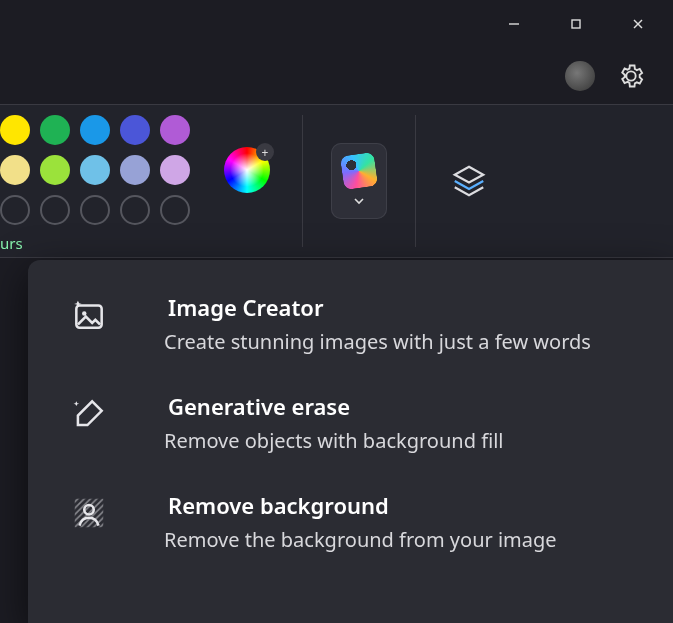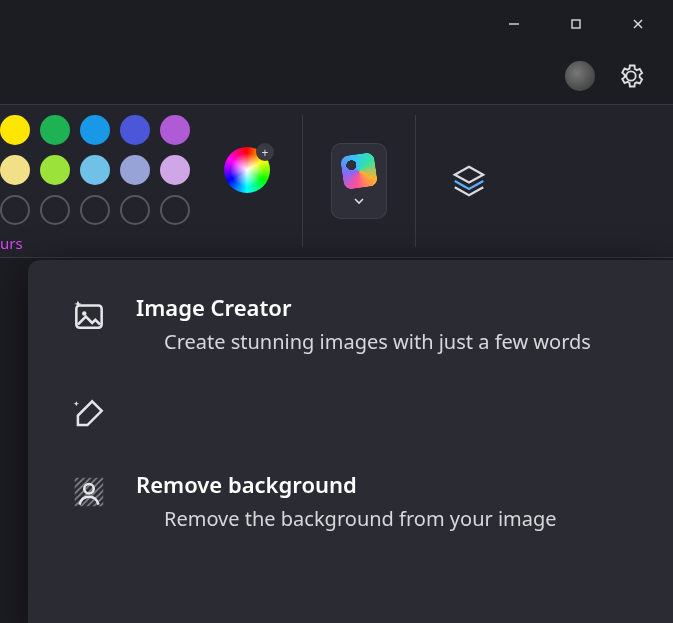--- a/index.html
+++ b/index.html
@@ -98,21 +98,21 @@
     border-radius: 50%;
     background: radial-gradient(circle at center, #fff, transparent 70%);
   }
   .plus-badge {
     position: absolute; top: -4px; right: -4px;
     width: 18px; height: 18px; border-radius: 50%;
     background: #3a3a42; color: #ddd;
     font-size: 12px; display:flex;align-items:center;justify-content:center;
   }
   .section-label {
-    color: #d946ef;
+    color: #86efac;
     font-size: 15px;
     padding-left: 0;
     margin-top: 2px;
   }
 
   .sep { width: 1px; background: #3a3a42; margin: 10px 0;}
   .tool-section {
     display: flex;
     align-items: center;
     justify-content: center;
@@ -168,20 +168,21 @@
   .menu-icon {
     width: 38px; height: 38px; color: #e6e6ea;
     flex-shrink: 0;
     margin-top: 4px;
   }
   .menu-text h3 {
     font-size: 22px;
     font-weight: 600;
     color: #fff;
     margin-bottom: 6px;
+    margin-left: 32px;
   }
   .menu-text p {
     font-size: 20px;
     font-weight: 400;
     color: #d8d8dc;
     margin-left: 28px;
   }
   
   .canvas-peek {
     position:absolute; left:30px; bottom:0; width:200px; height:18px;
@@ -281,20 +282,24 @@
         <div class="menu-text">
           <h3>Image Creator</h3>
           <p>Create stunning images with just a few words</p>
         </div>
       </div>
       <div class="menu-item">
         <svg viewBox="0 0 24 24" class="menu-icon">
           <path d="M14 4l6 6-9 9H5v-6z" fill="none" stroke="currentColor" stroke-width="1.6"></path>
           <path d="M4 4l.6 1.2 1.2.3-1.2.3L4 7l-.6-1.2L2.2 5.5l1.2-.3z" fill="currentColor"></path>
         </svg>
+        <div class="menu-text">
+          <h3>Generative erase</h3>
+          <p>Remove objects with background fill</p>
+        </div>
       </div>
       <div class="menu-item">
         <svg viewBox="0 0 24 24" class="menu-icon">
           <defs>
             <pattern id="hatch" width="4" height="4" patternUnits="userSpaceOnUse">
               <path d="M-1,1 l2,-2 M0,4 l4,-4 M3,5 l2,-2" stroke="currentColor" stroke-width="1"></path>
             </pattern>
           </defs>
           <rect x="3" y="3" width="18" height="18" fill="url(#hatch)" opacity=".5"></rect>
           <circle cx="12" cy="10" r="3" fill="none" stroke="currentColor" stroke-width="1.6"></circle>

